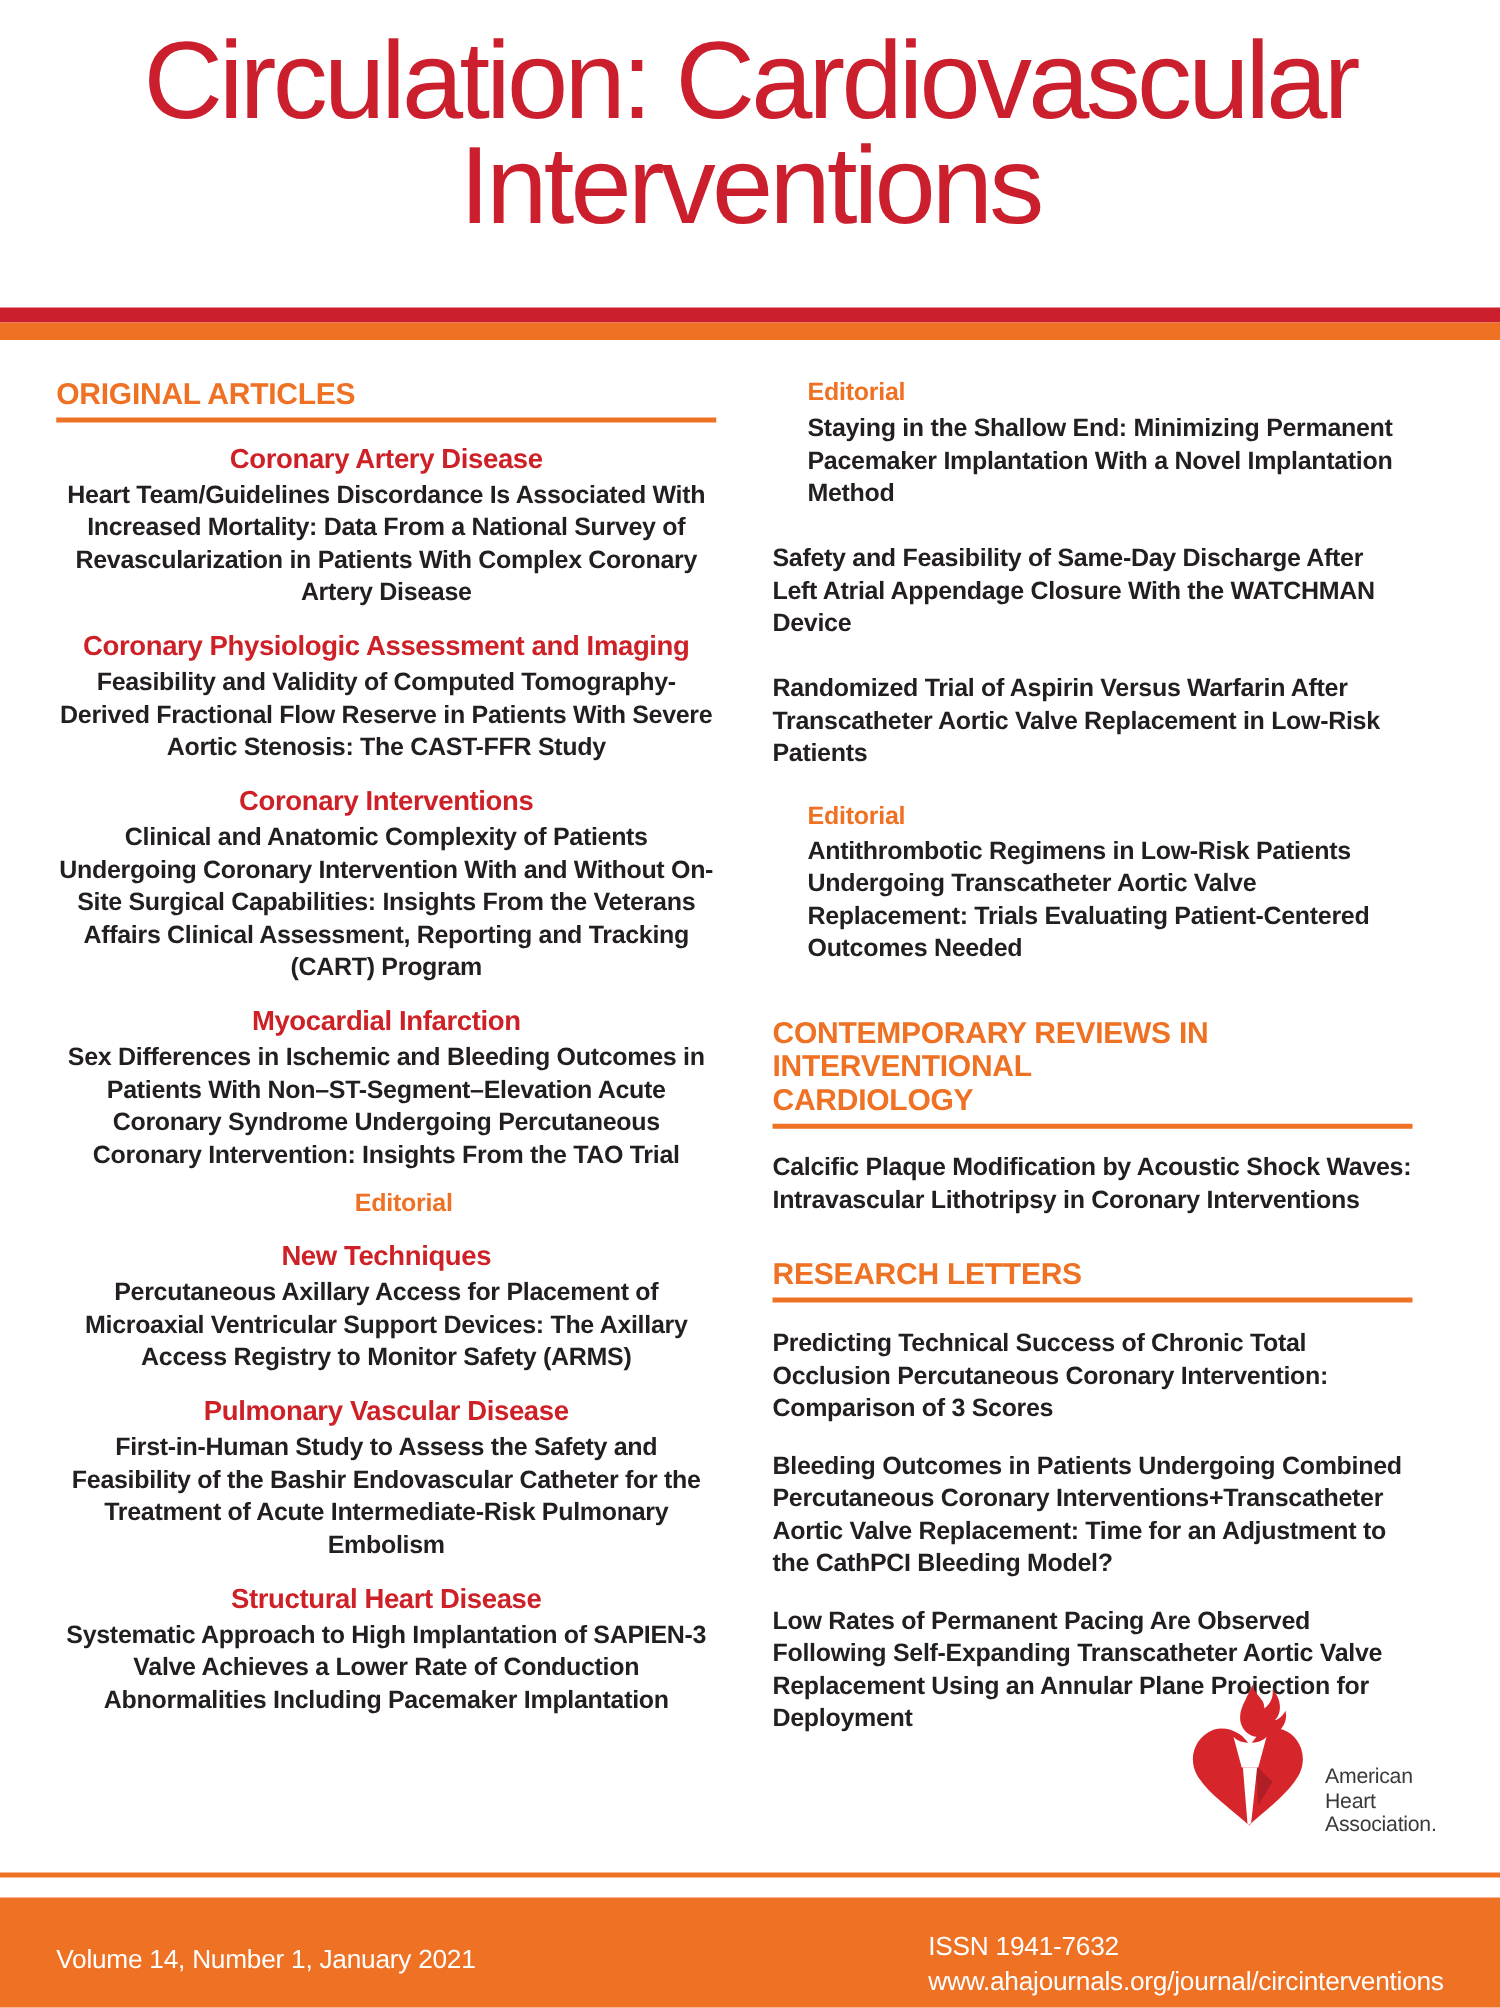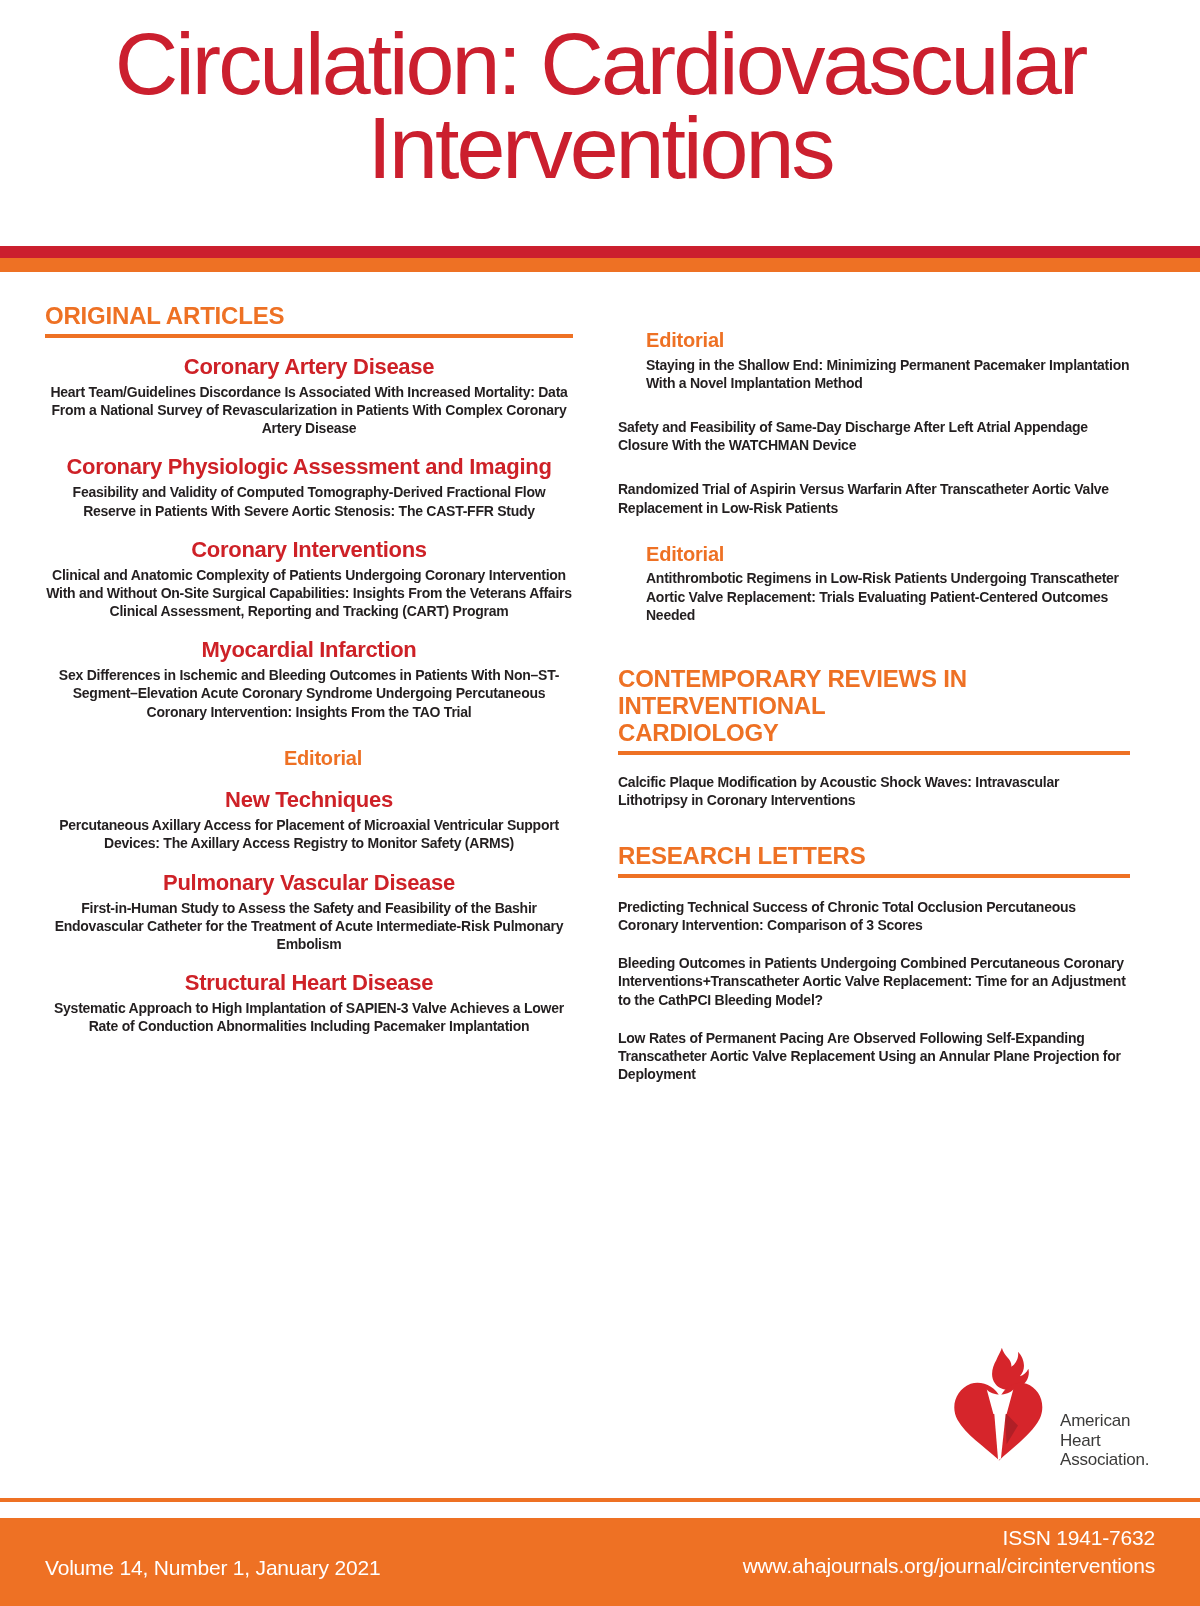--- a/index.html
+++ b/index.html
@@ -49,28 +49,28 @@
   .sec-head .l1,.sec-head .l2{display:block;}
 
   .block{margin-bottom:17px;text-align:center;}
   .cat{
     color:var(--red);
     font-size:22px;font-weight:700;letter-spacing:-.3px;
     line-height:1.18;margin-bottom:3px;
   }
   .art{
     color:var(--dark);
-    font-size:14px;font-weight:700;letter-spacing:-.25px;
+    font-size:20px;font-weight:700;letter-spacing:-.25px;
     line-height:1.3;
   }
   .edit{margin:15px 0 0 28px;}
   .edit-label{
     color:var(--orange);
     font-size:20px;font-weight:700;letter-spacing:-.2px;
-    line-height:1.18;margin-bottom:3px;margin-top:26px;
+    line-height:1.18;margin-bottom:3px;
   }
 
   .col-right .edit.first{margin-top:0;}
   .col-right .r-art{margin-top:26px;}
   .col-right .edit{margin-top:26px;}
   .sec-head.reviews{margin-top:42px;margin-bottom:18px;}
   .sec-head.letters{margin-top:34px;margin-bottom:18px;}
   .col-right .letter{margin-top:20px;}
   .col-right .letter:first-of-type{margin-top:0;}
 
@@ -81,21 +81,21 @@
     color:var(--logo-text);
     font-size:17px;font-weight:400;line-height:1.16;letter-spacing:-.2px;
     padding-bottom:16px;margin-left:8px;
   }
   .aha-text span{display:block;}
 
   
   .footer-rule{position:absolute;left:0;top:1498px;width:1200px;height:4px;background:var(--orange);}
   .footer{position:absolute;left:0;top:1518px;width:1200px;height:88px;background:var(--orange);color:#fff;}
   .foot-left{position:absolute;left:45px;top:38px;font-size:21px;letter-spacing:-.2px;}
-  .foot-right{position:absolute;right:45px;top:6px;text-align:right;font-size:21px;letter-spacing:-.2px;line-height:1.33;}
+  .foot-right{position:absolute;right:45px;top:26px;text-align:left;font-size:21px;letter-spacing:-.2px;line-height:1.33;}
   .foot-right span{display:block;}
 </style>
 </head>
 <body>
 
 <div class="page">
 
   <header class="masthead">
     <h1 class="journal-title">
       <span class="line">Circulation: Cardiovascular</span>

